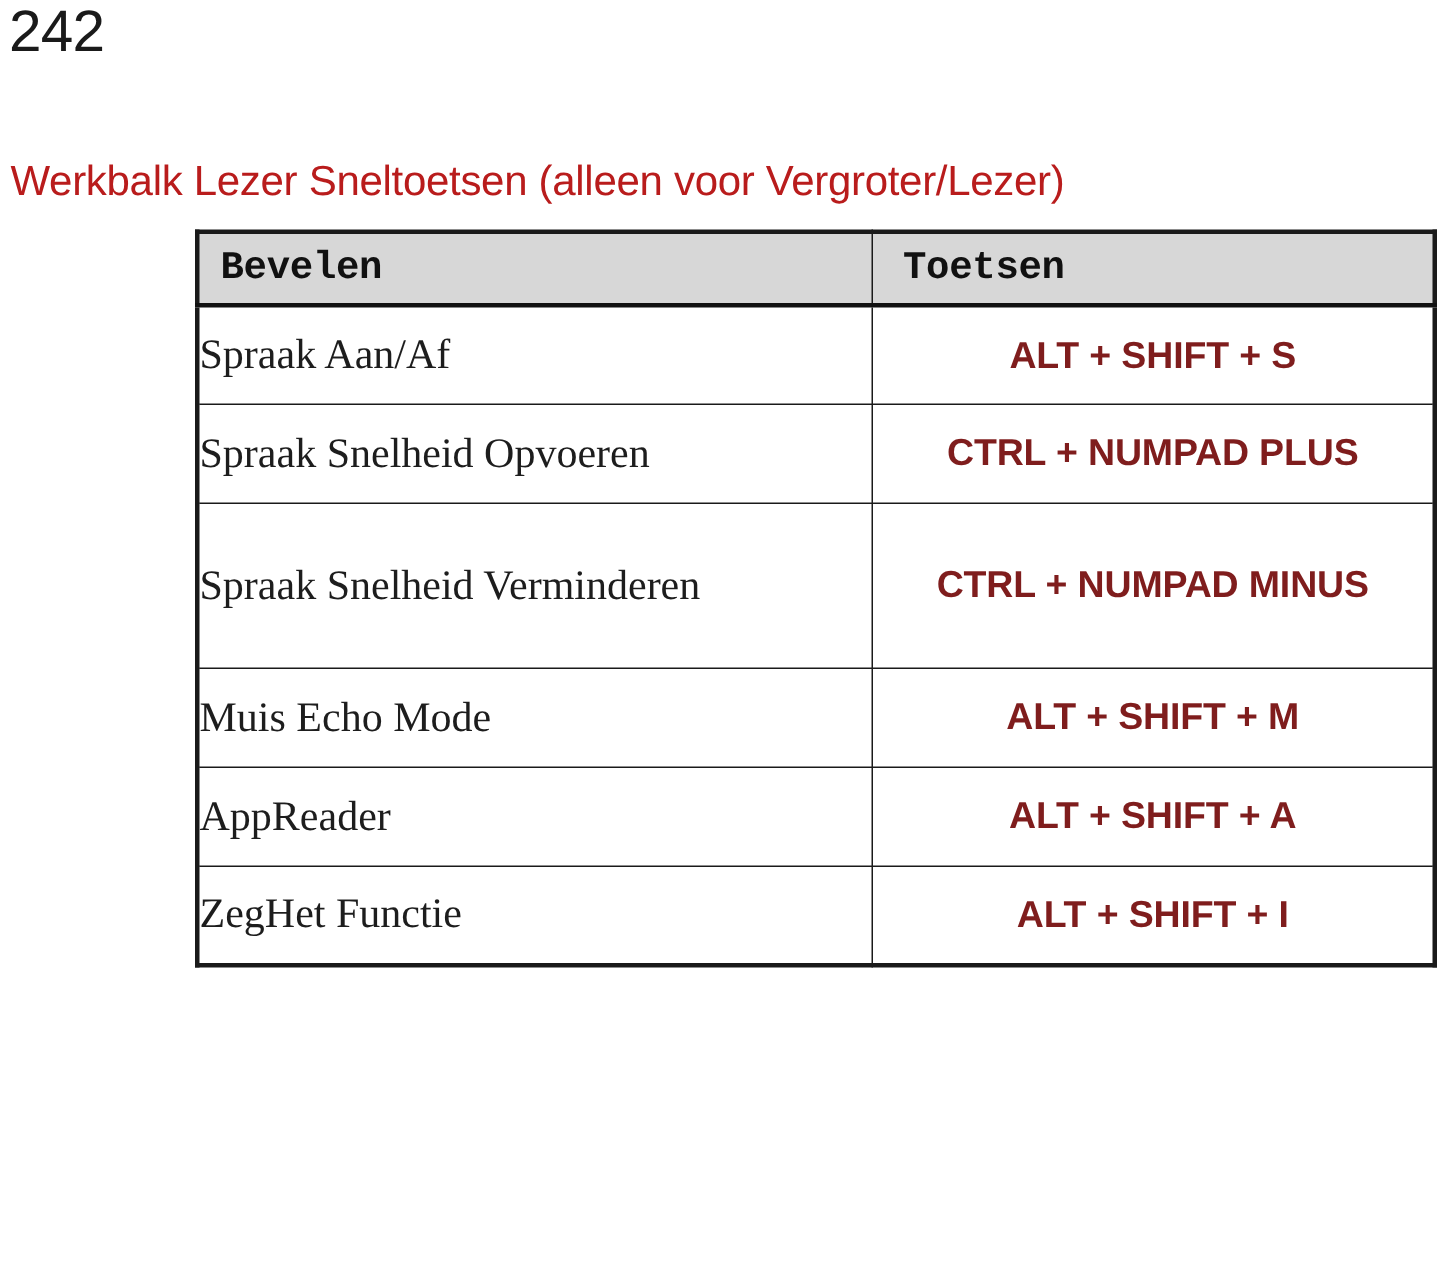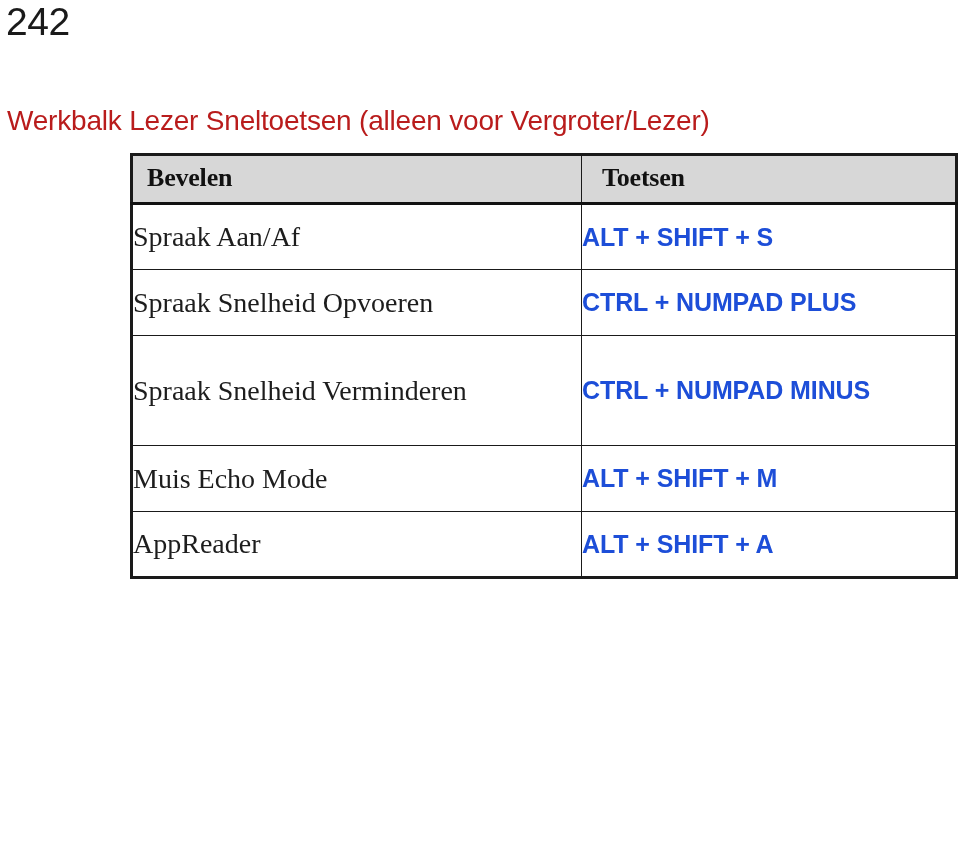--- a/index.html
+++ b/index.html
@@ -66,21 +66,21 @@
     margin: 0;
   }
 
   
   #shortcut-table thead th {
     background: #d7d7d7;
     border-bottom: 3px solid #111111;
     height: 46px;
   }
   .th-inner {
-    font-family: Liberation Serif, serif;
+    font-family: Liberation Mono, monospace;
     font-size: 26px;
     font-weight: 700;
     line-height: 30px;
     text-align: left;
     padding: 6px 0 8px 14px;
     color: #111111;
     letter-spacing: -0.2px;
   }
   .th-inner.keys { padding-left: 20px; }
 
@@ -96,23 +96,23 @@
     color: #1d1d1d;
     padding: 0 10px 0 14px;
     text-align: left;
   }
   .key-cell {
     font-family: "Liberation Sans", sans-serif;
     font-size: 25px;
     font-weight: 700;
     line-height: 33px;
     letter-spacing: -0.1px;
-    color: #1d4ed8;
+    color: #7f1d1d;
     padding: 0 8px 0 20px;
-    text-align: left;
+    text-align: center;
   }
 </style>
 </head>
 <body>
 
 <div id="page-number">242</div>
 
 <h1 id="section-heading">Werkbalk Lezer Sneltoetsen (alleen voor Vergroter/Lezer)</h1>
 
 <table id="shortcut-table">
@@ -153,15 +153,19 @@
       <td class="key-cell">ALT + SHIFT + M</td>
     </tr>
 
 
     <tr>
       <td class="cmd-cell">AppReader</td>
       <td class="key-cell">ALT + SHIFT + A</td>
     </tr>
 
 
+    <tr>
+      <td class="cmd-cell">ZegHet Functie</td>
+      <td class="key-cell">ALT + SHIFT + I</td>
+    </tr>
 
   </tbody>
 </table>
 
 </body></html>

